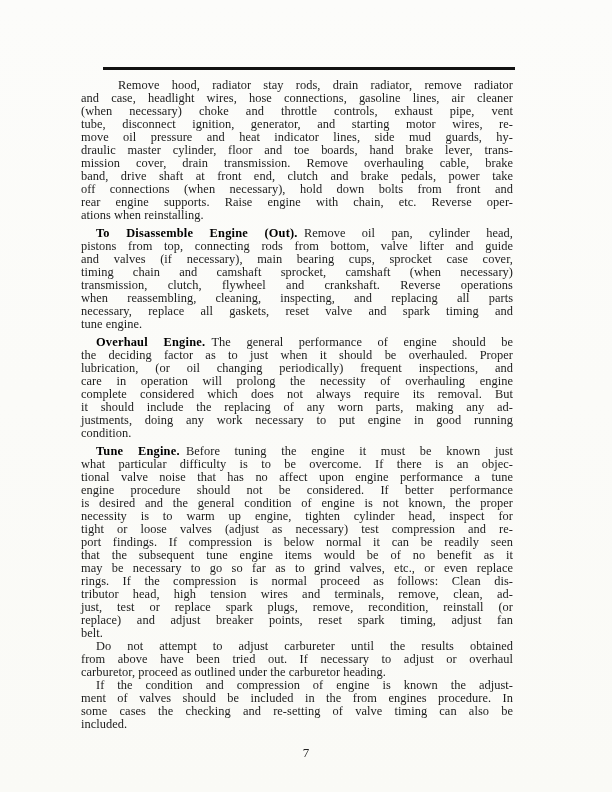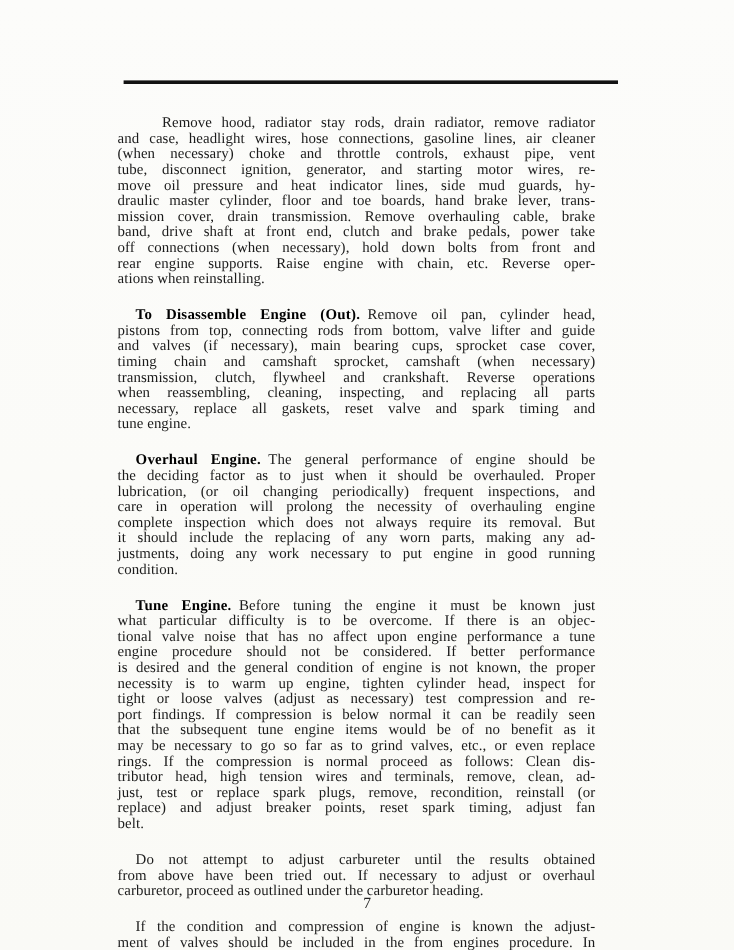--- a/index.html
+++ b/index.html
@@ -22,21 +22,21 @@
     background: #121212;
   }
   .text-block {
     position: absolute;
     left: 81px; top: 79px;
     width: 432px;
     font-size: 12.4px;
     line-height: 13px;
     letter-spacing: 0.05px;
   }
-  .para { margin: 17px; font-family: Liberation Serif, serif; }
+  .para { margin: 0; font-family: Liberation Serif, serif; }
   .para.headed { margin-top: 5px; }
   .line {
     text-align: justify;
     text-align-last: justify;
     -moz-text-align-last: justify;
   }
   .line.last {
     text-align-last: left;
     -moz-text-align-last: left;
   }
@@ -79,21 +79,21 @@
         <div class="line">transmission, clutch, flywheel and crankshaft.  Reverse operations</div>
         <div class="line">when reassembling, cleaning, inspecting, and replacing all parts</div>
         <div class="line">necessary, replace all gaskets, reset valve and spark timing and</div>
         <div class="line last">tune engine.</div>
       </div>
       <div class="para indent-normal headed">
         <div class="line first"><b>Overhaul Engine.</b> The general performance of engine should be</div>
         <div class="line">the deciding factor as to just when it should be overhauled.  Proper</div>
         <div class="line">lubrication, (or oil changing periodically) frequent inspections, and</div>
         <div class="line">care in operation will prolong the necessity of overhauling engine</div>
-        <div class="line">complete inspection which does not always require its removal.  But</div>
+        <div class="line">complete considered which does not always require its removal.  But</div>
         <div class="line">it should include the replacing of any worn parts, making any ad-</div>
         <div class="line">justments, doing any work necessary to put engine in good running</div>
         <div class="line last">condition.</div>
       </div>
       <div class="para indent-normal headed">
         <div class="line first"><b>Tune Engine.</b> Before tuning the engine it must be known just</div>
         <div class="line">what particular difficulty is to be overcome.  If there is an objec-</div>
         <div class="line">tional valve noise that has no affect upon engine performance a tune</div>
         <div class="line">engine procedure should not be considered.  If better performance</div>
         <div class="line">is desired and the general condition of engine is not known, the proper</div>

